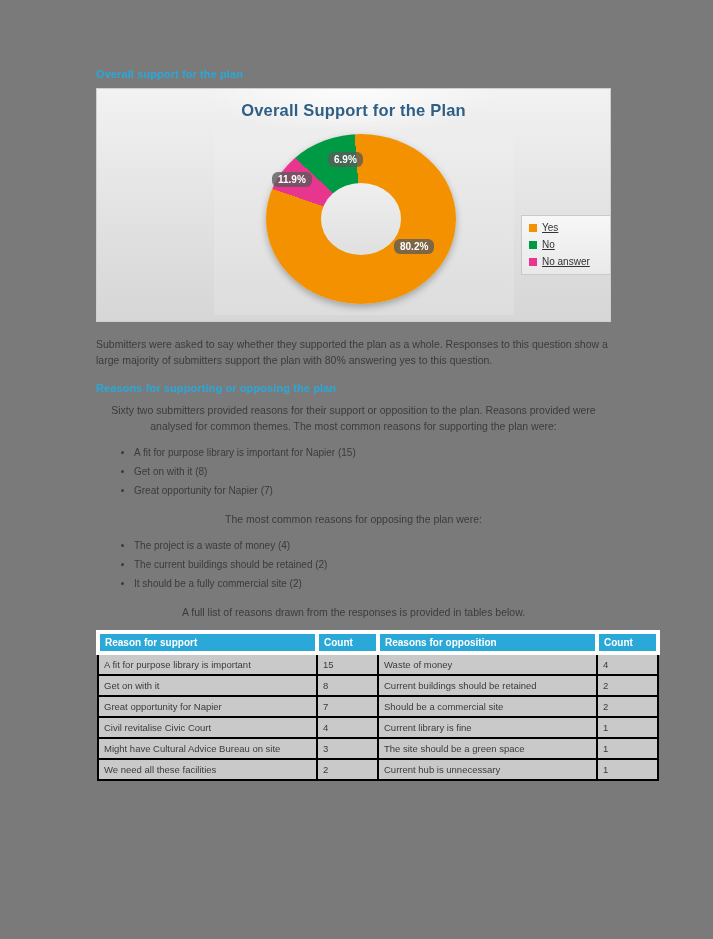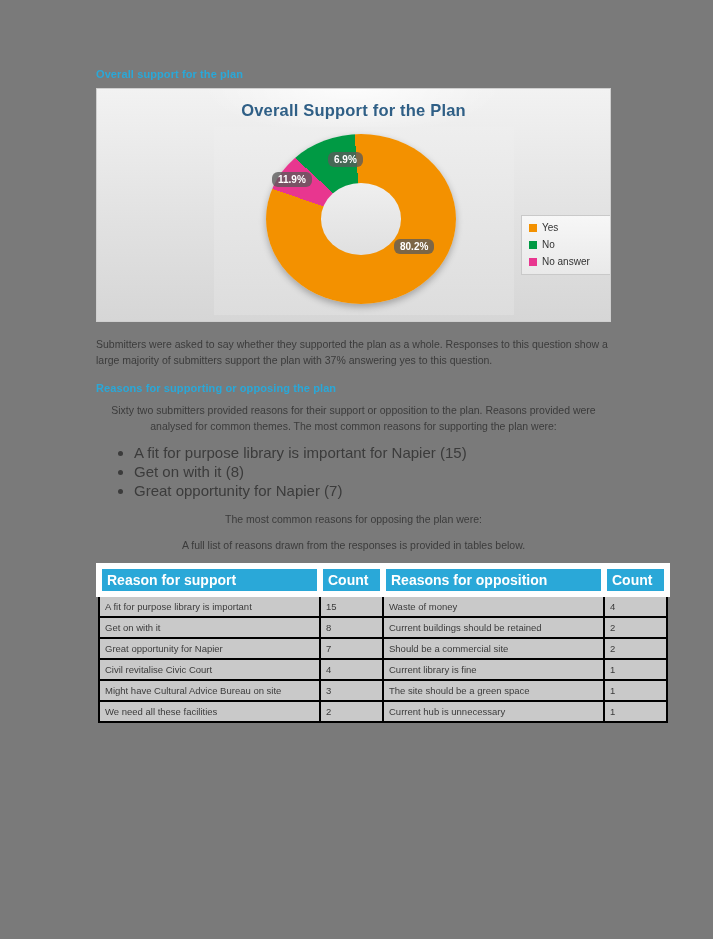--- a/index.html
+++ b/index.html
@@ -121,20 +121,21 @@
   .legend {
     position: absolute;
     left: 424px;
     top: 126px;
     width: 76px;
     background: linear-gradient(to bottom, #f7f7f7, #e9e9e9);
     border: 1px solid #c9c9c9;
     padding: 6px 6px 7px 7px;
     font-size: 10px;
     color: #333;
+    text-decoration: underline;
   }
   .legend-row {
     display: flex;
     align-items: center;
     margin-bottom: 6px;
     white-space: nowrap;
   }
   .legend-row:last-child { margin-bottom: 0; }
   .legend-swatch {
     width: 8px; height: 8px;
@@ -146,42 +147,42 @@
   p.body {
     font-size: 10.5px;
     line-height: 16px;
     color: #3b3b3b;
     margin: 0 0 14px 0;
   }
   p.body.tight { margin-bottom: 10px; text-align: center; }
   ul.bullets {
     margin: 2px 0 12px 0;
     padding-left: 38px;
-    font-size: 15px;
+    font-size: 10px;
     line-height: 17px;
     color: #3b3b3b;
   }
   ul.bullets li { margin-bottom: 2px; }
 
   
   table.reasons {
     border-collapse: collapse;
     width: 513px;
     font-size: 9.5px;
     color: #3b3b3b;
     table-layout: fixed;
   }
   table.reasons th {
     background: #2aa8d8;
     color: #ffffff;
     font-weight: bold;
     text-align: left;
     padding: 3px 5px;
-    border: 6px solid #ffffff;
-    font-size: 14px;
+    border: 4px solid #ffffff;
+    font-size: 10px;
   }
   table.reasons td {
     border: 2px solid #000000;
     padding: 3px 5px;
     vertical-align: top;
     background: #c9c9c9;
     line-height: 13px;
     height: 13px;
   }
   .col-reason { width: 205px; }
@@ -216,34 +217,39 @@
           <span class="legend-swatch" style="background:#009a44"></span>
           <span>No</span>
         </div>
         <div class="legend-row">
           <span class="legend-swatch" style="background:#e8368f"></span>
           <span>No answer</span>
         </div>
       </div>
     </div>
 
-    <p class="body">Submitters were asked to say whether they supported the plan as a whole. Responses to this question show a large majority of submitters support the plan with 37% answering yes to this question.</p>
+    <p class="body">Submitters were asked to say whether they supported the plan as a whole. Responses to this question show a large majority of submitters support the plan with 80% answering yes to this question.</p>
 
     <h2 class="section-head">Reasons for supporting or opposing the plan</h2>
 
     <p class="body tight">Sixty two submitters provided reasons for their support or opposition to the plan. Reasons provided were analysed for common themes. The most common reasons for supporting the plan were:</p>
 
     <ul class="bullets">
       <li>A fit for purpose library is important for Napier (15)</li>
       <li>Get on with it (8)</li>
       <li>Great opportunity for Napier (7)</li>
     </ul>
 
     <p class="body tight">The most common reasons for opposing the plan were:</p>
 
+    <ul class="bullets">
+      <li>The project is a waste of money (4)</li>
+      <li>The current buildings should be retained (2)</li>
+      <li>It should be a fully commercial site (2)</li>
+    </ul>
 
     <p class="body tight">A full list of reasons drawn from the responses is provided in tables below.</p>
 
     <table class="reasons">
       <thead>
         <tr>
           <th class="col-reason">Reason for support</th>
           <th class="col-count">Count</th>
           <th class="col-reason">Reasons for opposition</th>
           <th class="col-count">Count</th>

